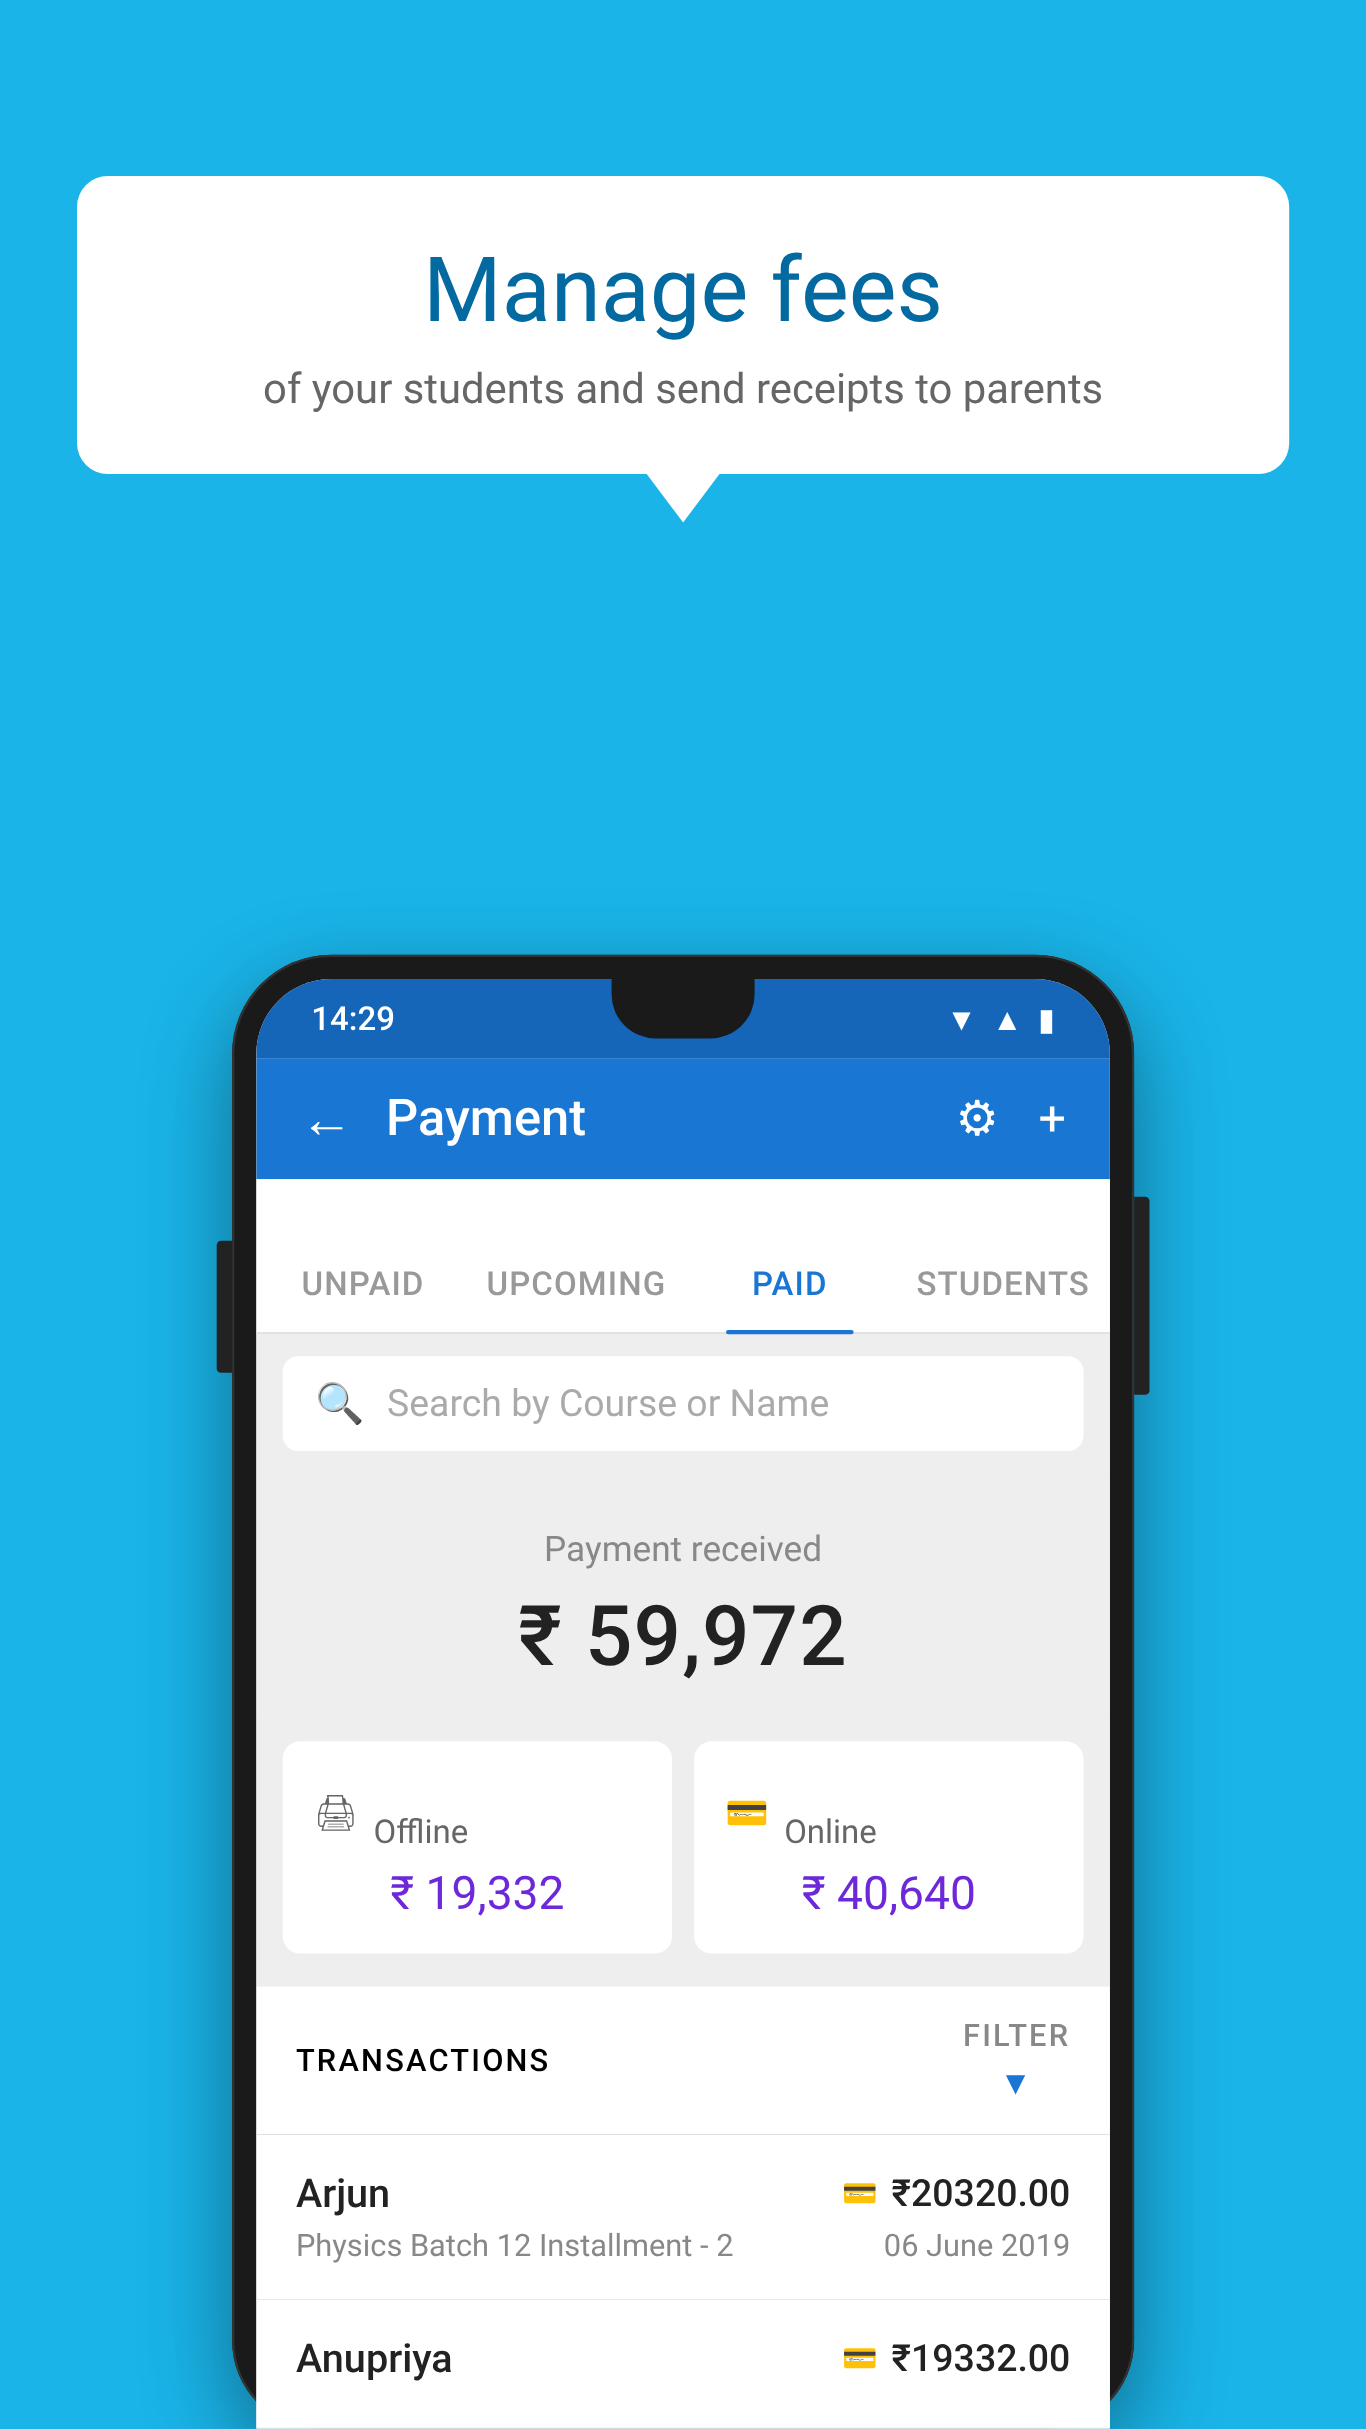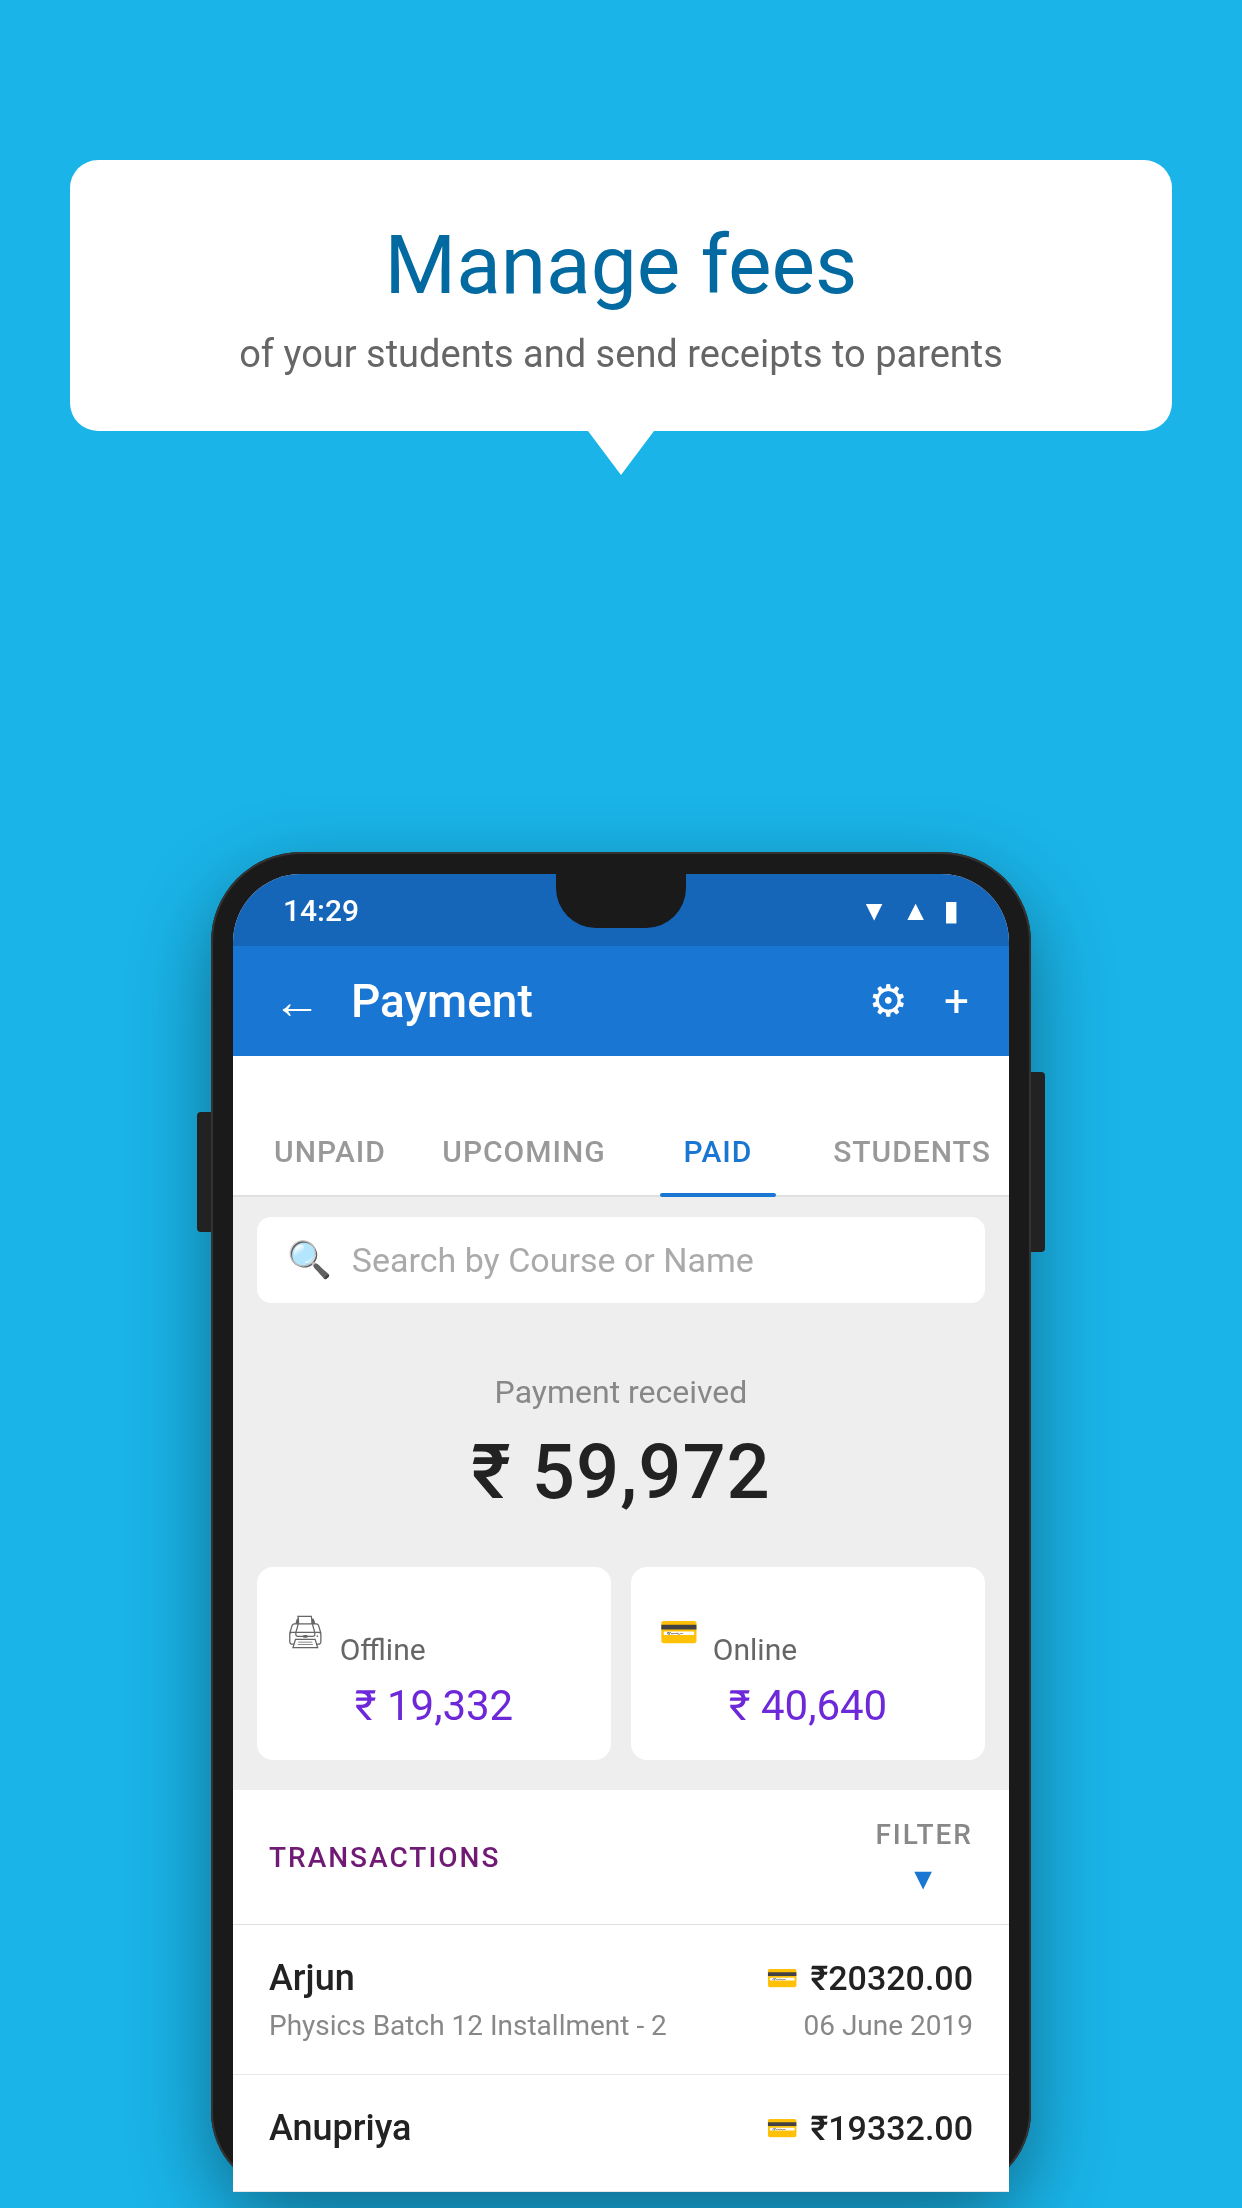--- a/index.html
+++ b/index.html
@@ -53,21 +53,21 @@
 
     .bubble-subtitle {
       font-size: 38px;
       color: #666;
       font-weight: 400;
     }
 
     
     .phone-wrapper {
       position: absolute;
-      bottom: 16px;
+      bottom: 0;
       left: 50%;
       transform: translateX(-50%);
       width: 820px;
     }
 
     .phone-outer {
       background: #1a1a1a;
       border-radius: 90px 90px 80px 80px;
       padding: 22px 22px 0;
       box-shadow: 0 30px 80px rgba(0,0,0,0.4), inset 0 0 0 2px #333;
@@ -303,21 +303,21 @@
       background: white;
       display: flex;
       justify-content: space-between;
       align-items: center;
       padding: 28px 36px;
       border-bottom: 1px solid #e0e0e0;
     }
 
     .transactions-label {
       font-size: 28px;
-      color: #701a75;
+      color: #000000;
       font-weight: 500;
       letter-spacing: 2px;
     }
 
     .filter-btn {
       display: flex;
       align-items: center;
       gap: 10px;
       font-size: 28px;
       color: #888;

